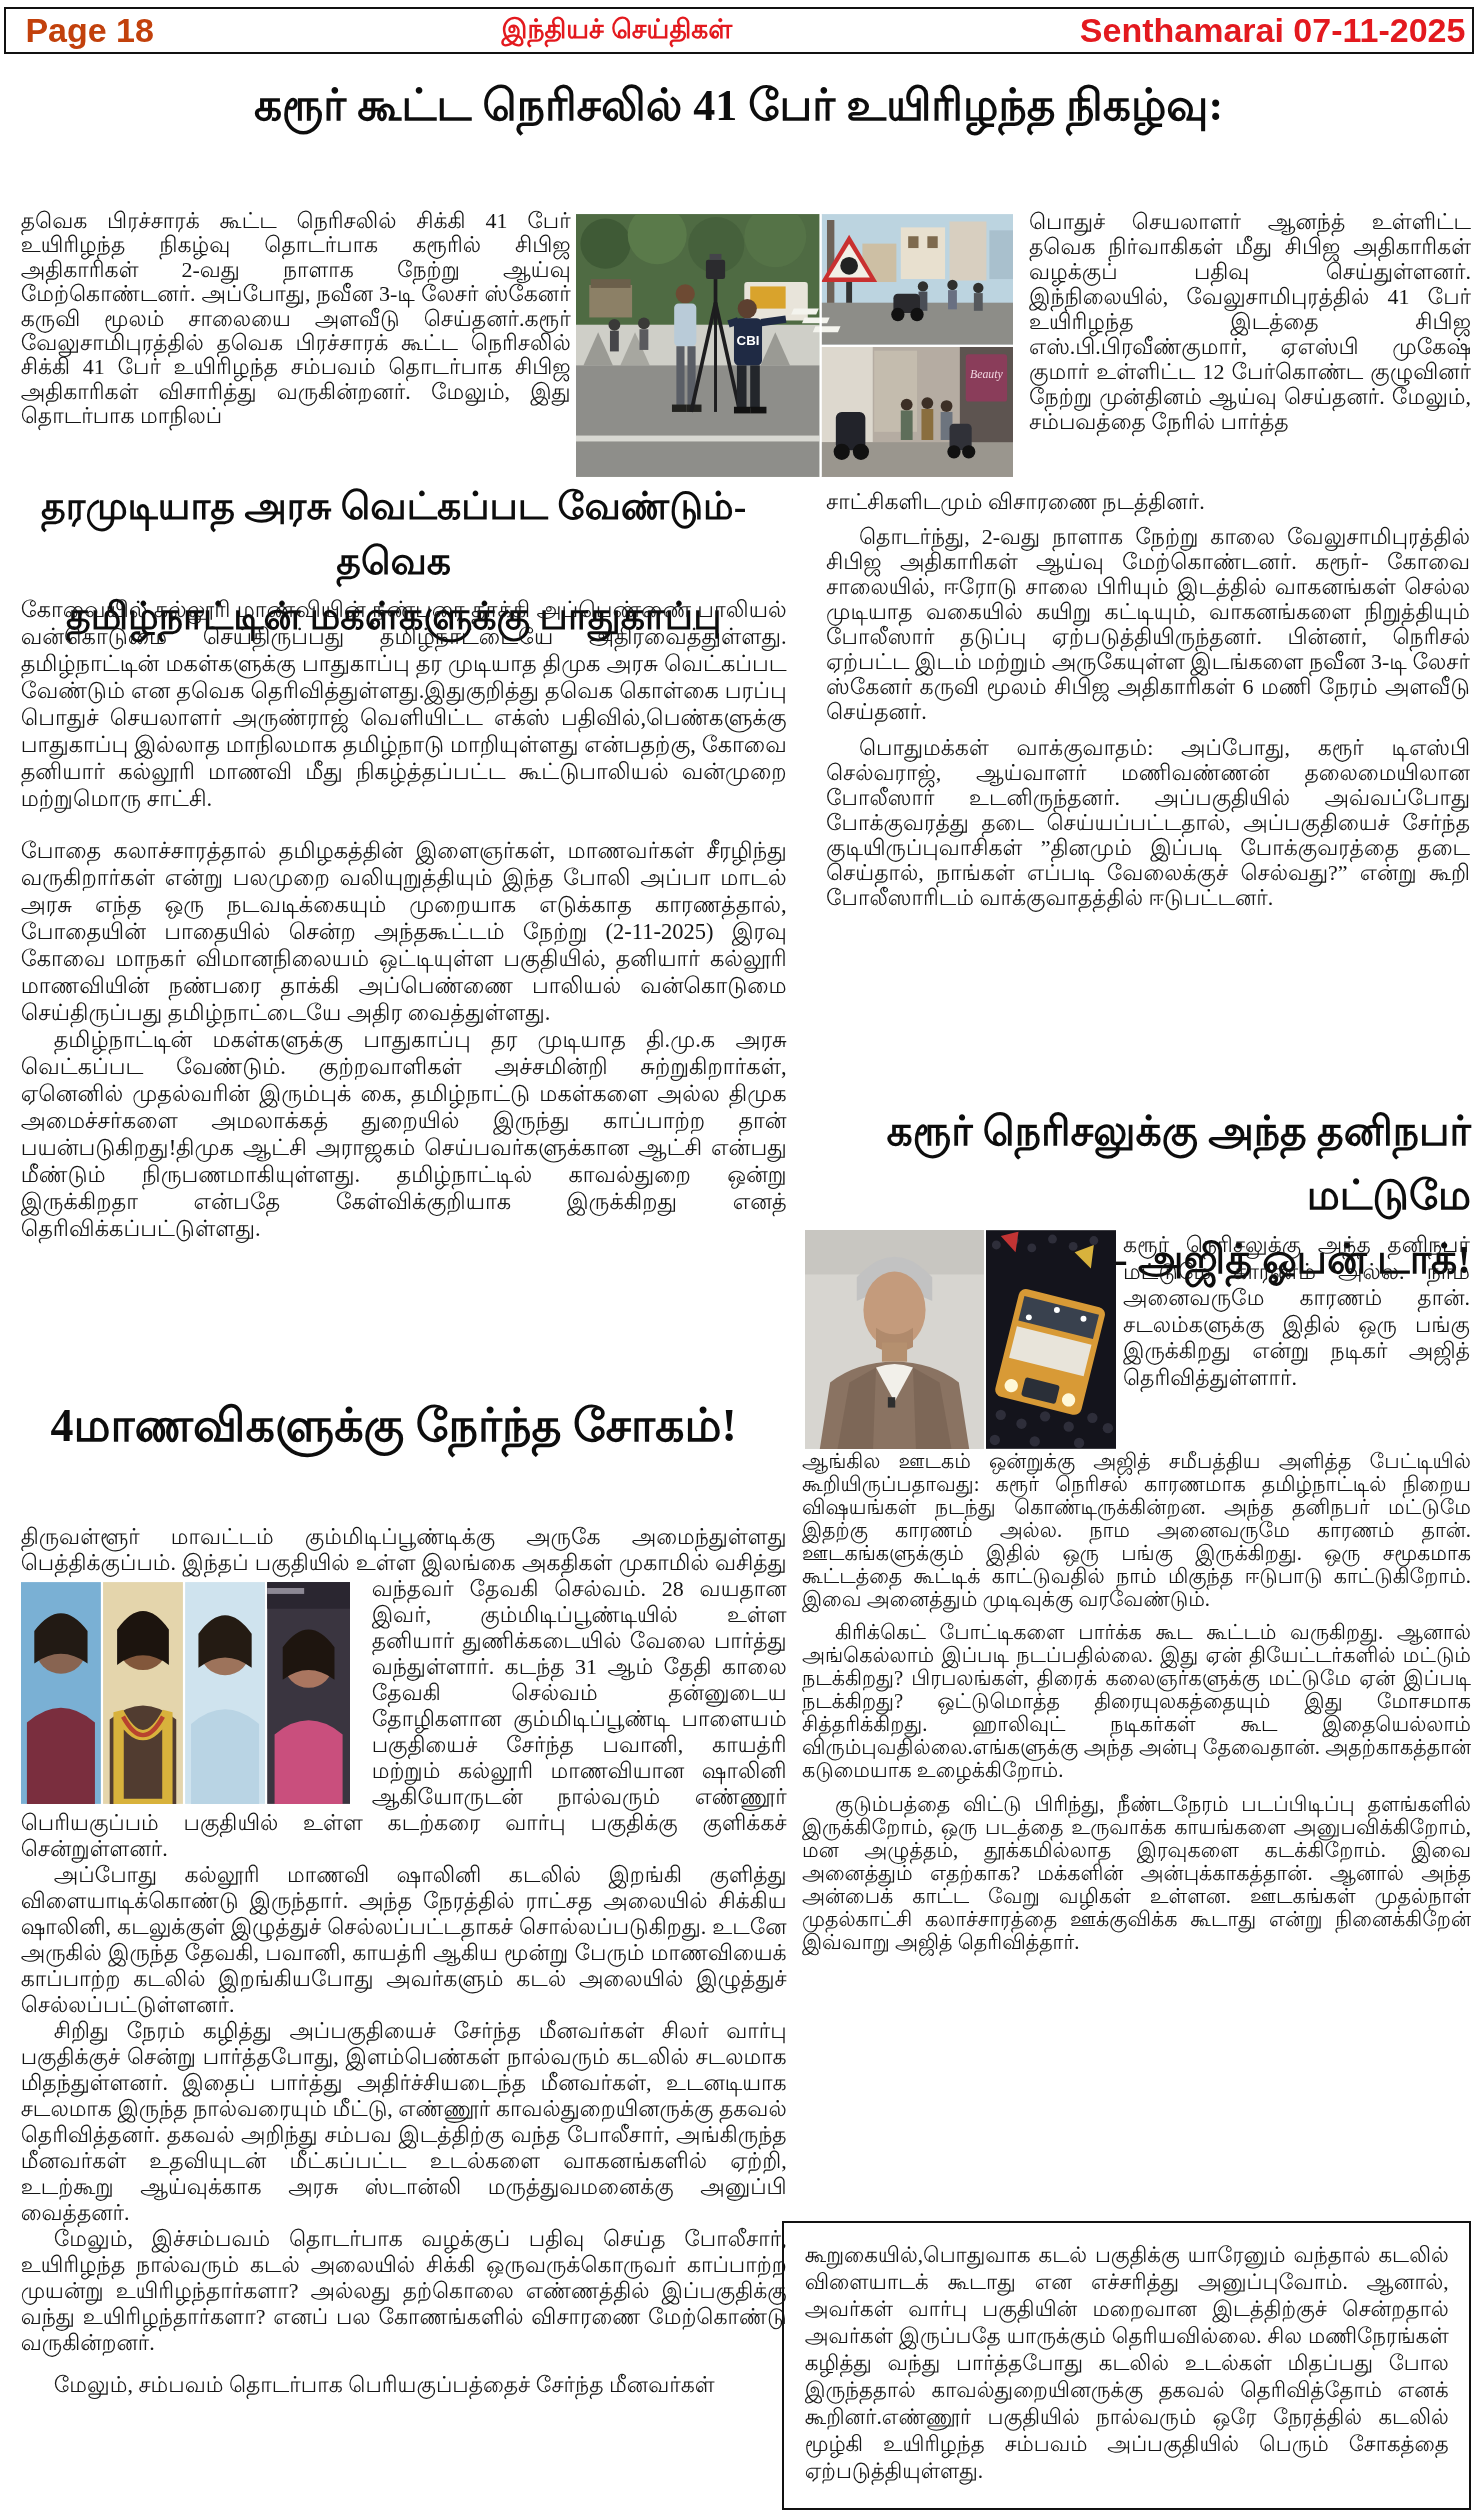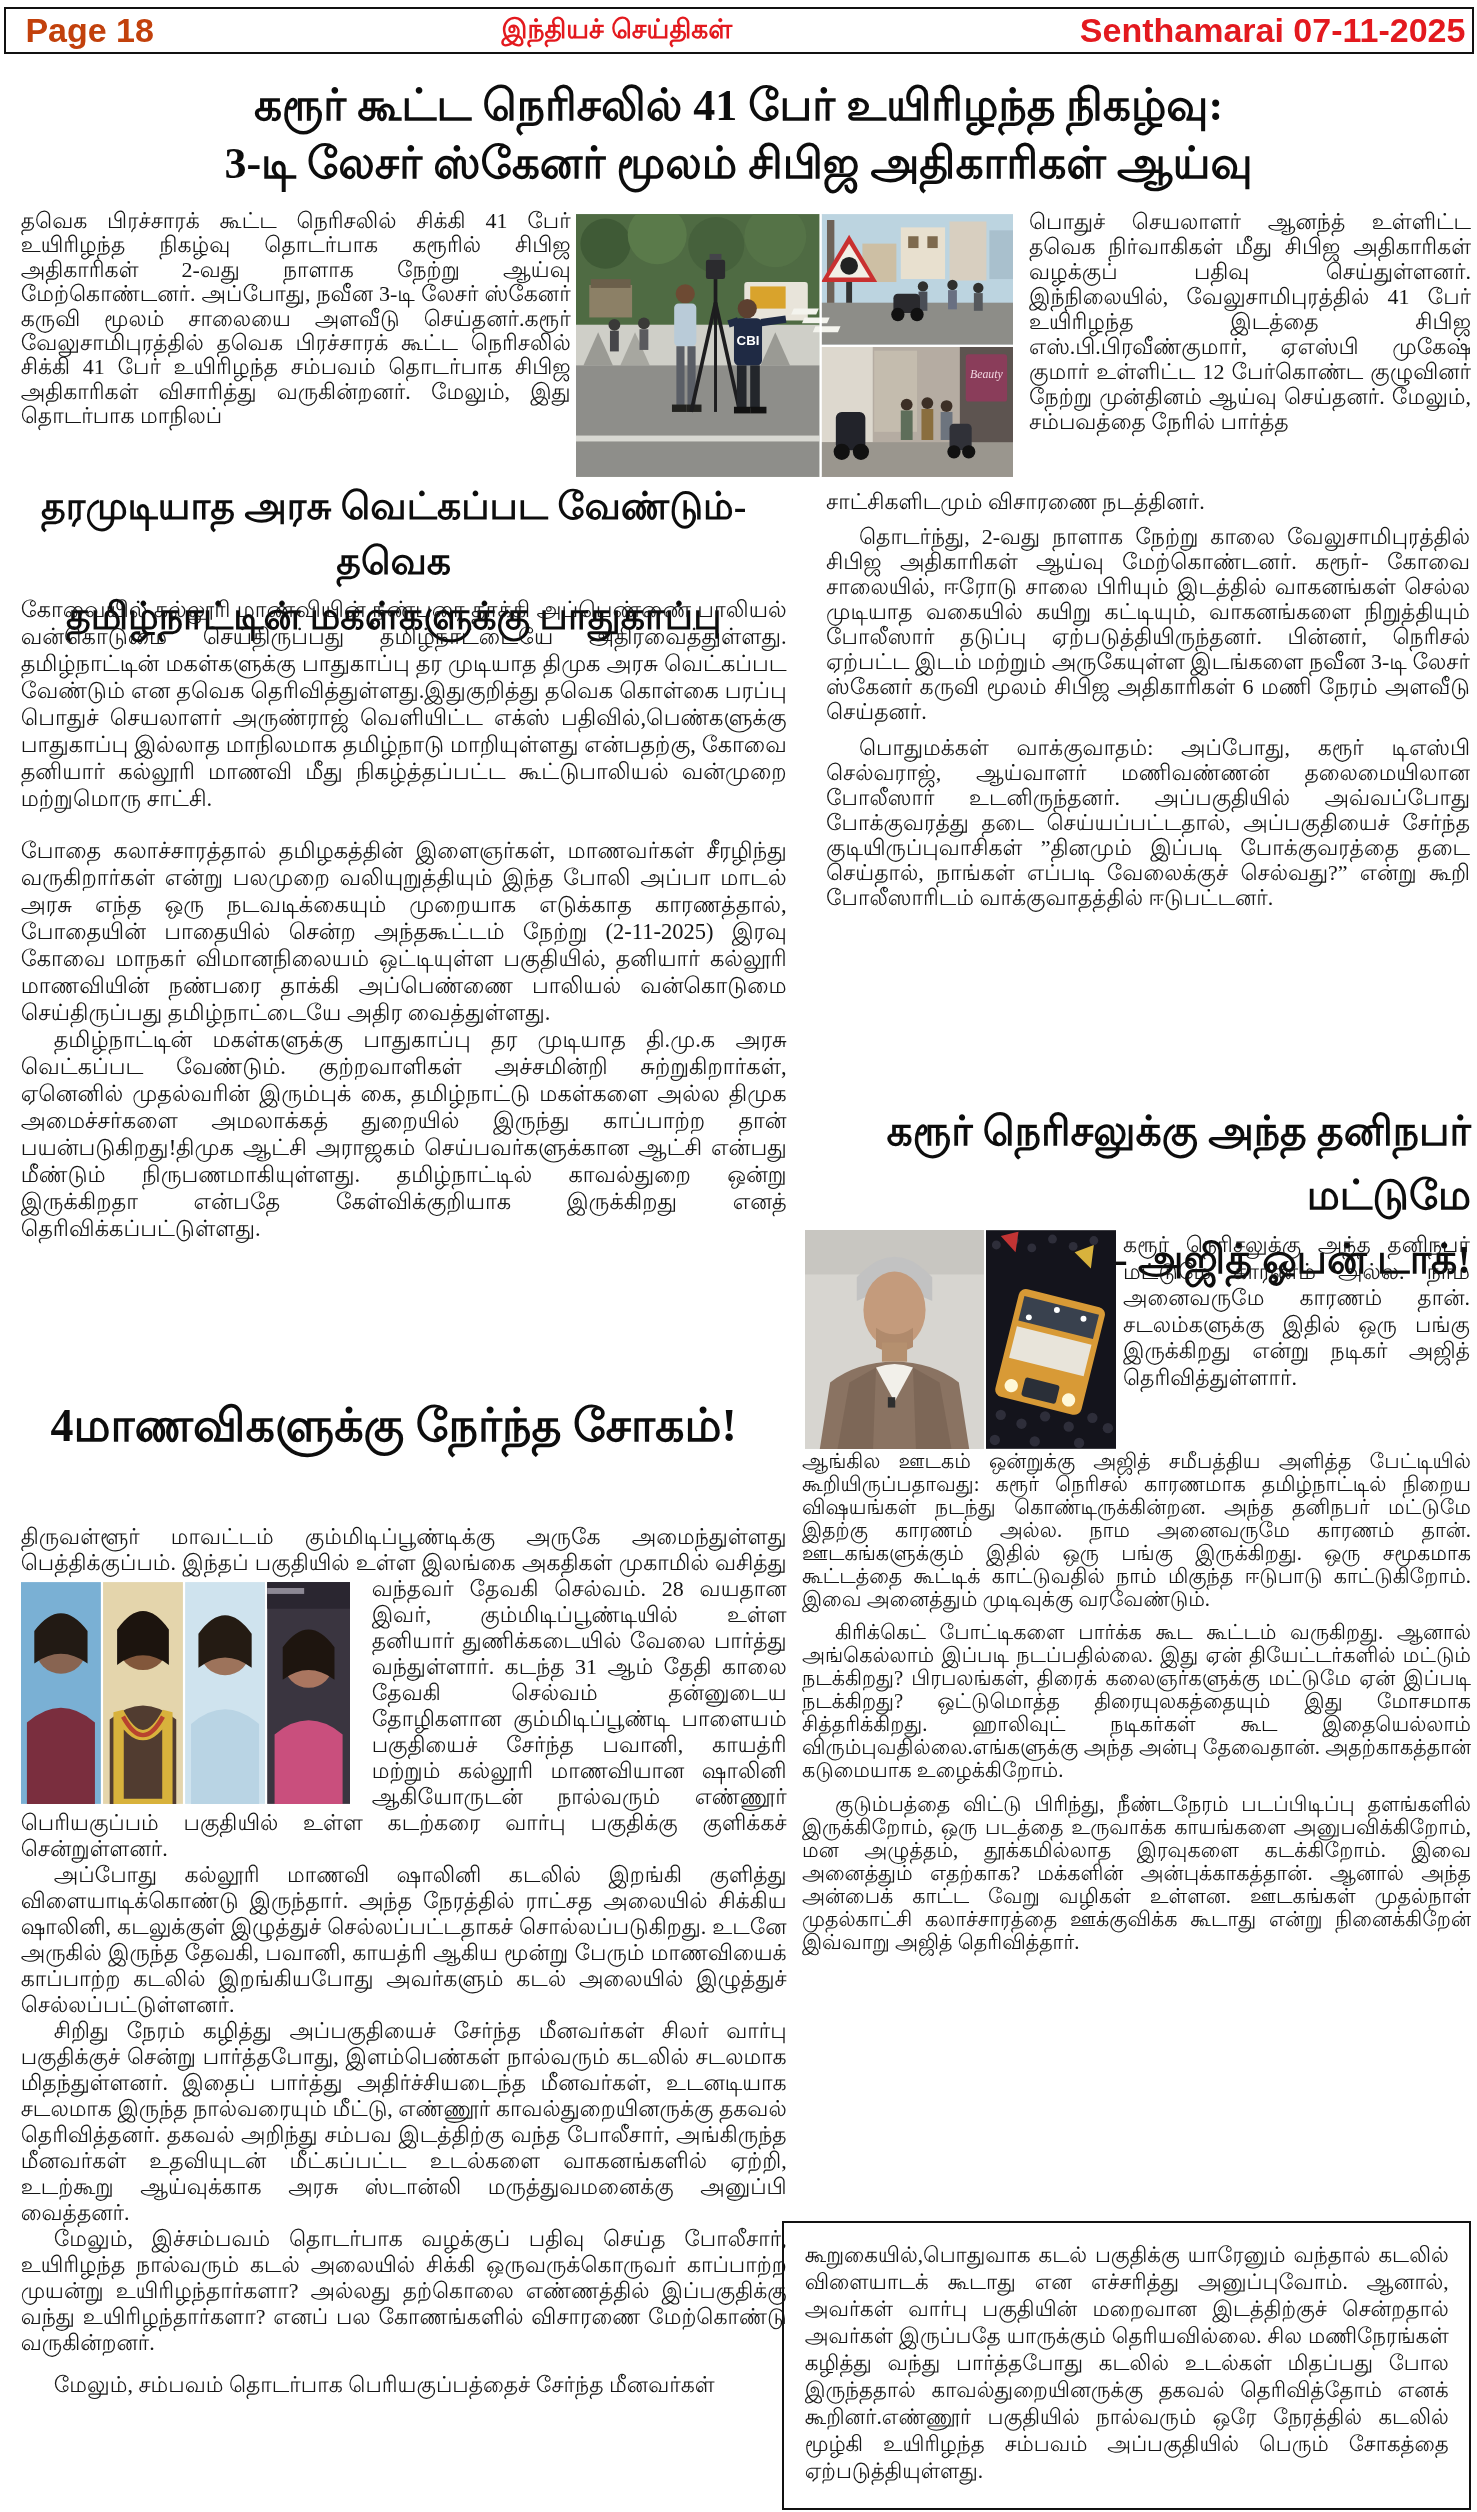--- a/index.html
+++ b/index.html
@@ -50,21 +50,20 @@
 <div id="page">
 
   <div class="abs headerbar">
     <span class="hdr-left">Page 18</span>
     <span class="hdr-mid">இந்தியச் செய்திகள்</span>
     <span class="hdr-right">Senthamarai 07-11-2025</span>
   </div>
 
   <div class="abs headline1">
     <div>கரூர் கூட்ட நெரிசலில் 41 பேர் உயிரிழந்த நிகழ்வு:</div>
-    <div>3-டி லேசர் ஸ்கேனர் மூலம் சிபிஜ அதிகாரிகள் ஆய்வு</div>
   </div>
 
   <div class="abs btxt lead">தவெக பிரச்சாரக் கூட்ட நெரிசலில் சிக்கி 41 பேர் உயிரிழந்த நிகழ்வு தொடர்பாக கரூரில் சிபிஜ அதிகாரிகள் 2-வது நாளாக நேற்று ஆய்வு மேற்கொண்டனர். அப்போது, நவீன 3-டி லேசர் ஸ்கேனர் கருவி மூலம் சாலையை அளவீடு செய்தனர்.கரூர் வேலுசாமிபுரத்தில் தவெக பிரச்சாரக் கூட்ட நெரிசலில் சிக்கி 41 பேர் உயிரிழந்த சம்பவம் தொடர்பாக சிபிஜ அதிகாரிகள் விசாரித்து வருகின்றனர். மேலும், இது தொடர்பாக மாநிலப்</div>
 
   <div class="abs collage photo">
     <svg width="437" height="263" viewBox="0 0 592 356">
 
       <g>
         <rect x="0" y="0" width="330" height="356" fill="#b9c8b0"></rect>
         <rect x="0" y="0" width="330" height="150" fill="#4f6b43"></rect>

